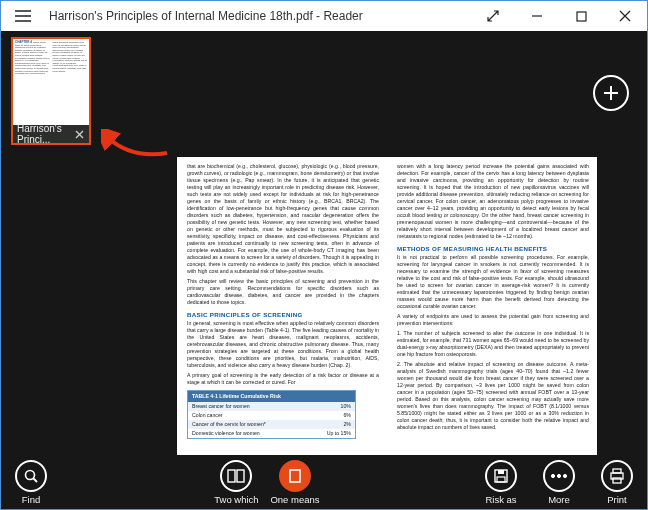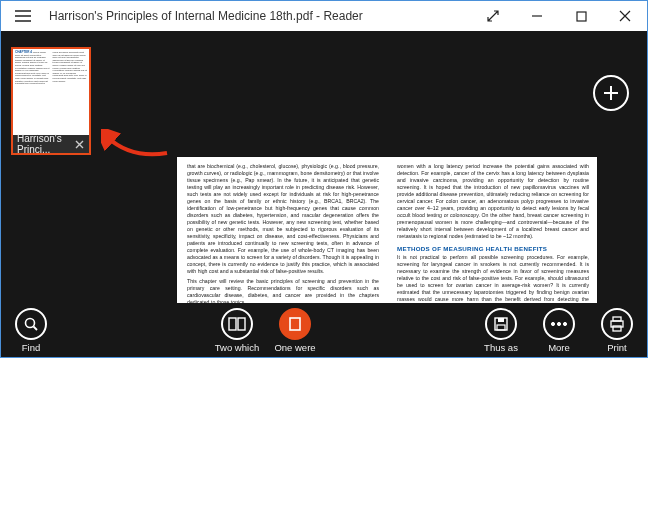--- a/index.html
+++ b/index.html
@@ -1,37 +1,37 @@
 <!DOCTYPE html>
 <html><head>
 <meta charset="utf-8">
 <style>
   * { margin: 0; padding: 0; box-sizing: border-box; }
   html, body { width: 648px; height: 510px; font-family: "Segoe UI", Arial, sans-serif; overflow: hidden; background:#fff;}
   .win {
-    width: 648px; height: 358px; border: 1px solid #4a90d9;
+    width: 648px; height: 510px; border: 1px solid #4a90d9;
     display: flex; flex-direction: column; background: #fff;
   }
   
   .titlebar {
     height: 30px; background: #fff; display: flex; align-items: center;
     color: #333; font-size: 12px;
   }
   .titlebar .hamburger, .titlebar .wbtn {
     width: 44px; height: 30px; display: flex; align-items: center; justify-content: center;
   }
   .titlebar .title { flex: 1; padding-left: 4px; }
   .titlebar svg { stroke: #222; fill: none; }
   .wbtns { display: flex; }
   
   .stage {
     flex: 1; background: #171717; position: relative; overflow: hidden;
   }
   .thumbs {
-    position: absolute; left: 10px; top: 16px; width: 80px;
+    position: absolute; left: 10px; top: 6px; width: 80px;
   }
   .thumb {
     width: 80px; border: 2px solid #e64a19; background: #fff; position: relative;
   }
   .thumb-page {
     width: 100%; height: 86px; background: #fff; font-size: 2.3px; line-height: 2.6px;
     color: #333; padding: 2px; overflow: hidden; column-count: 2; column-gap: 3px;
   }
   .thumb-page .hd { color: #1a5aa0; font-size: 3px; font-weight: bold;}
   .thumb-bar {
@@ -215,33 +215,33 @@
             </svg>
           </div>
         <span>Two which</span>
       </div>
       <div class="tool active">
         <div class="circ">
             <svg width="12" height="14" viewBox="0 0 12 14">
               <rect x="1" y="1" width="10" height="12" stroke-width="1.6"></rect>
             </svg>
           </div>
-        <span>One were</span>
+        <span>One means</span>
       </div>
     </div>
     <div class="bb-right">
       <div class="tool">
         <div class="circ">
             <svg width="16" height="16" viewBox="0 0 16 16">
               <rect x="2" y="2" width="12" height="12" stroke-width="1.4"></rect>
               <rect x="5" y="2" width="6" height="4" fill="#fff" stroke="none"></rect>
               <rect x="4" y="9" width="8" height="5" stroke-width="1.2"></rect>
             </svg>
           </div>
-        <span>Thus as</span>
+        <span>Risk as</span>
       </div>
       <div class="tool">
         <div class="circ">
             <svg width="18" height="6" viewBox="0 0 18 6">
               <circle cx="3" cy="3" r="1.6" fill="#fff"></circle>
               <circle cx="9" cy="3" r="1.6" fill="#fff"></circle>
               <circle cx="15" cy="3" r="1.6" fill="#fff"></circle>
             </svg>
           </div>
         <span>More</span>

